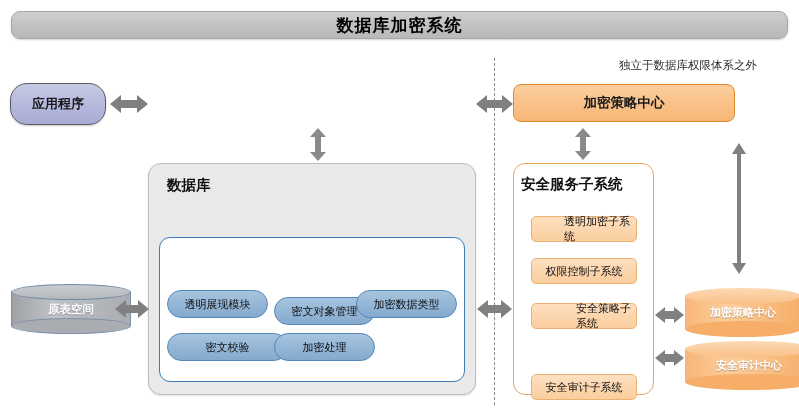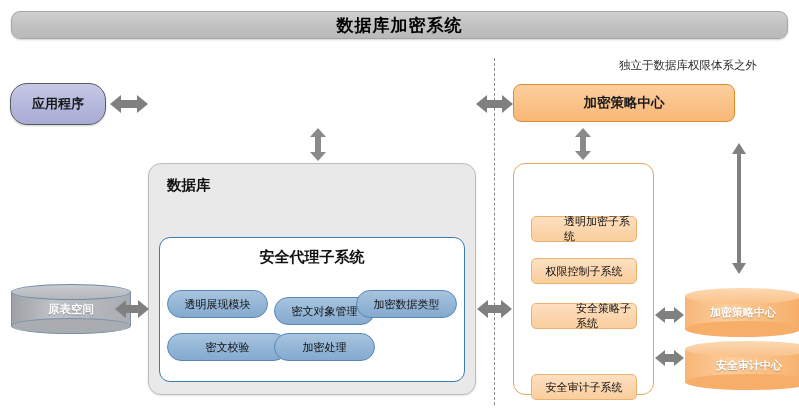--- a/index.html
+++ b/index.html
@@ -184,21 +184,20 @@
   <div class="arrow" style="left:730px;top:143px;">
     <svg width="18" height="131" viewBox="0 0 18 131">
       <polygon points="9,0 16,11 11,11 11,120 16,120 9,131 2,120 7,120 7,11 2,11" fill="#808080"></polygon>
     </svg>
   </div>
 
   <div class="abs dbpanel"></div>
   <div class="abs dbtitle">数据库</div>
 
   <div class="abs agentbox"></div>
-  <div class="abs agenttitle">安全代理子系统</div>
 
   <div class="abs chip-blue" style="left:167px;top:290px;width:101px;">透明展现模块</div>
   <div class="abs chip-blue" style="left:274px;top:290px;width:101px;margin-top:7px;">密文对象管理</div>
   <div class="abs chip-blue" style="left:356px;top:290px;width:101px;">加密数据类型</div>
 
   <div class="abs chip-blue" style="left:167px;top:333px;width:121px;font-family:Liberation Serif, serif;">密文校验</div>
   <div class="abs chip-blue" style="left:274px;top:333px;width:101px;">加密处理</div>
 
   <div class="cyl cyl-gray" style="left:11px;top:284px;width:120px;height:50px;">
     <div class="body"></div>
@@ -213,20 +212,21 @@
     </svg>
   </div>
 
   <div class="arrow" style="left:477px;top:298px;">
     <svg width="35" height="22" viewBox="0 0 35 22">
       <polygon points="0,11 11,2 11,7 24,7 24,2 35,11 24,20 24,15 11,15 11,20" fill="#808080"></polygon>
     </svg>
   </div>
 
   <div class="abs svcpanel"></div>
+  <div class="abs svctitle">安全服务子系统</div>
 
   <div class="abs chip-orange" style="top:216px;padding-left:32px;">透明加密子系统</div>
   <div class="abs chip-orange" style="top:258px;">权限控制子系统</div>
   <div class="abs chip-orange" style="top:303px;padding-left:44px;">安全策略子系统</div>
   <div class="abs chip-orange" style="top:346px;margin-top:28px;">安全审计子系统</div>
 
   <div class="arrow" style="left:655px;top:305px;">
     <svg width="29" height="20" viewBox="0 0 29 20">
       <polygon points="0,10 10,2 10,6 19,6 19,2 29,10 19,18 19,14 10,14 10,18" fill="#808080"></polygon>
     </svg>

